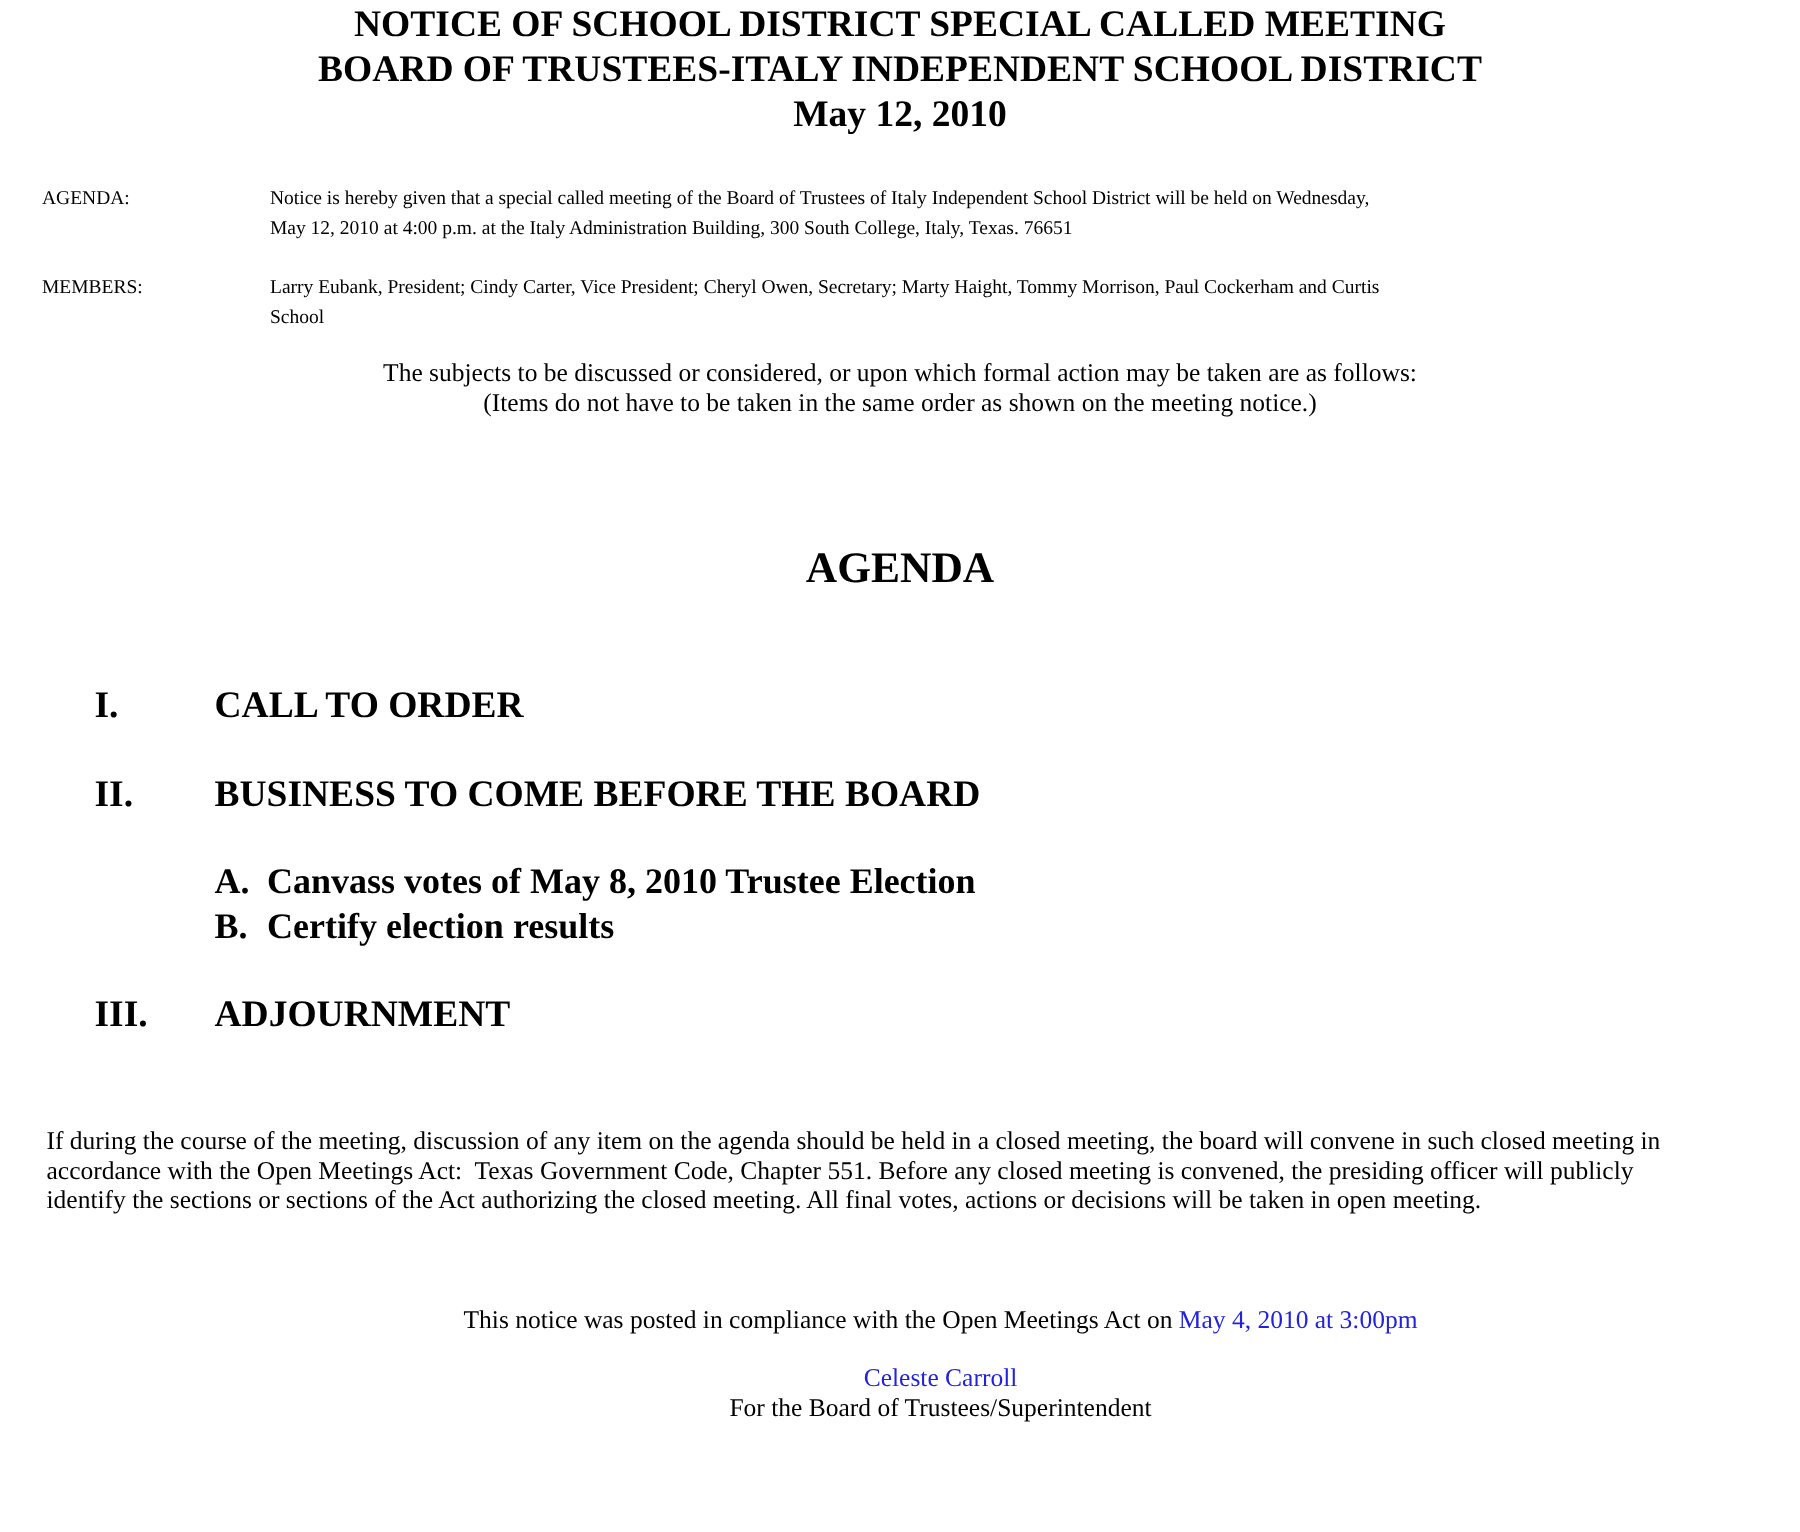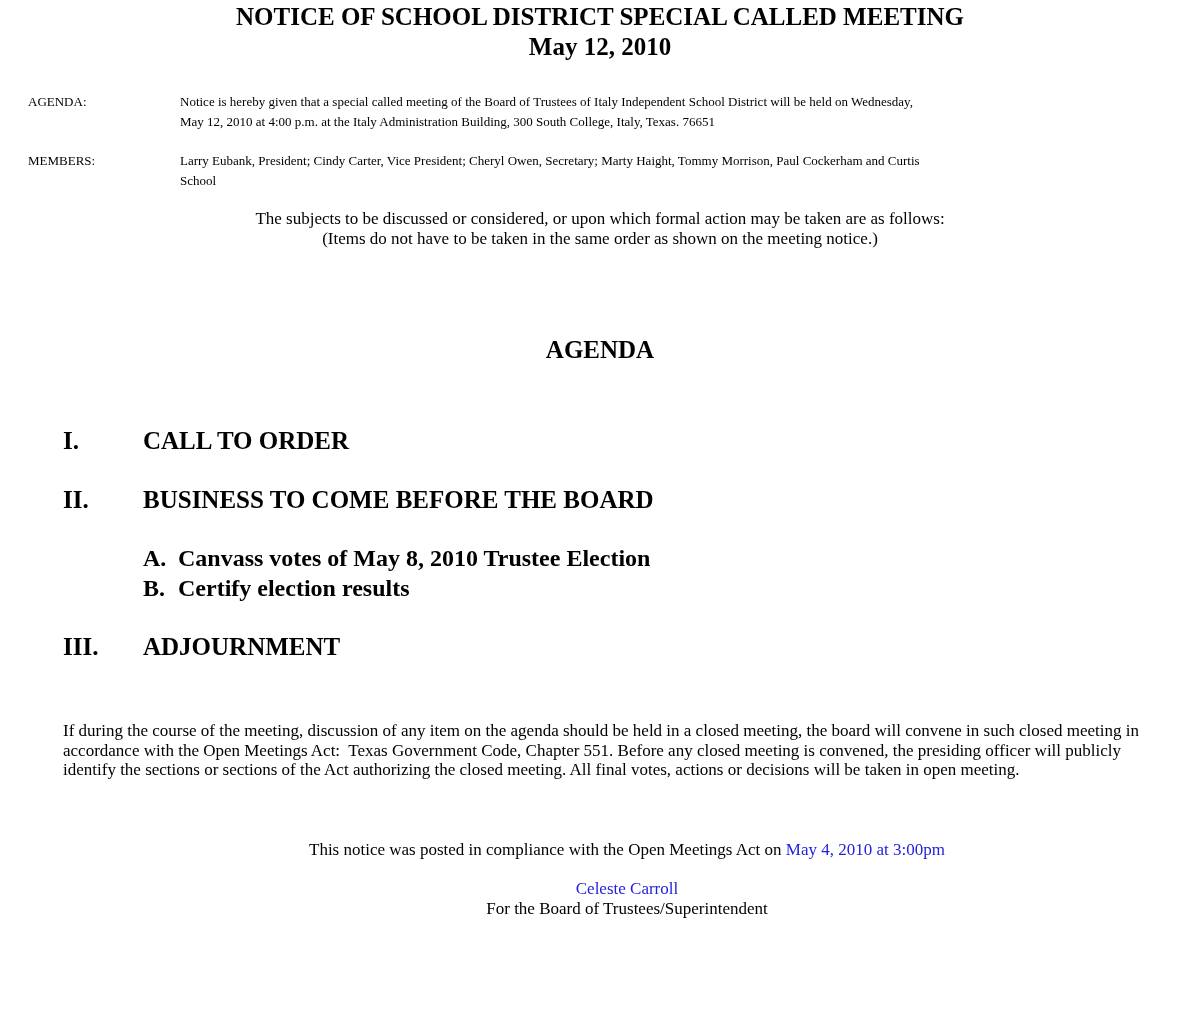--- a/index.html
+++ b/index.html
@@ -50,21 +50,21 @@
     margin-top: 19px;
     text-align: center;
     font-size: 17px;
     line-height: 19.5px;
   }
 
   
   .agenda-heading {
     margin-top: 88px;
     text-align: center;
-    font-size: 25px;
+    font-size: 29px;
     font-weight: 700;
     line-height: 27px;
   }
 
   
   .item-row {
     display: flex;
     padding-left: 63px;
     font-size: 25px;
     font-weight: 700;
@@ -88,21 +88,21 @@
     line-height: 30px;
   }
   .sub-letter {
     flex: 0 0 35px;
     width: 35px;
   }
 
   
   .closing {
     margin-top: 61px;
-    padding-left: 63px;
+    padding-left: 31px;
     font-size: 17px;
     line-height: 19.5px;
   }
 
   
   .footer-block {
     padding-left: 54px;
     text-align: center;
     font-size: 17px;
     line-height: 20px;
@@ -118,20 +118,21 @@
     cursor: pointer;
   }
 </style>
 </head>
 <body style="background: rgb(255, 255, 255); color: rgb(0, 0, 0);">
 
 <div class="page">
 
   <header class="title-block">
     <div>NOTICE OF SCHOOL DISTRICT SPECIAL CALLED MEETING</div>
+    <div>BOARD OF TRUSTEES-ITALY INDEPENDENT SCHOOL DISTRICT</div>
     <div>May 12, 2010</div>
   </header>
 
   <div class="def-row row-agenda">
     <div class="def-label">AGENDA:</div>
     <div class="def-text">
       <div class="text-line">Notice is hereby given that a special called meeting of the Board of Trustees of Italy Independent School District will be held on Wednesday,</div>
       <div class="text-line">May 12, 2010 at 4:00 p.m. at the Italy Administration Building, 300 South College, Italy, Texas. 76651</div>
     </div>
   </div>

